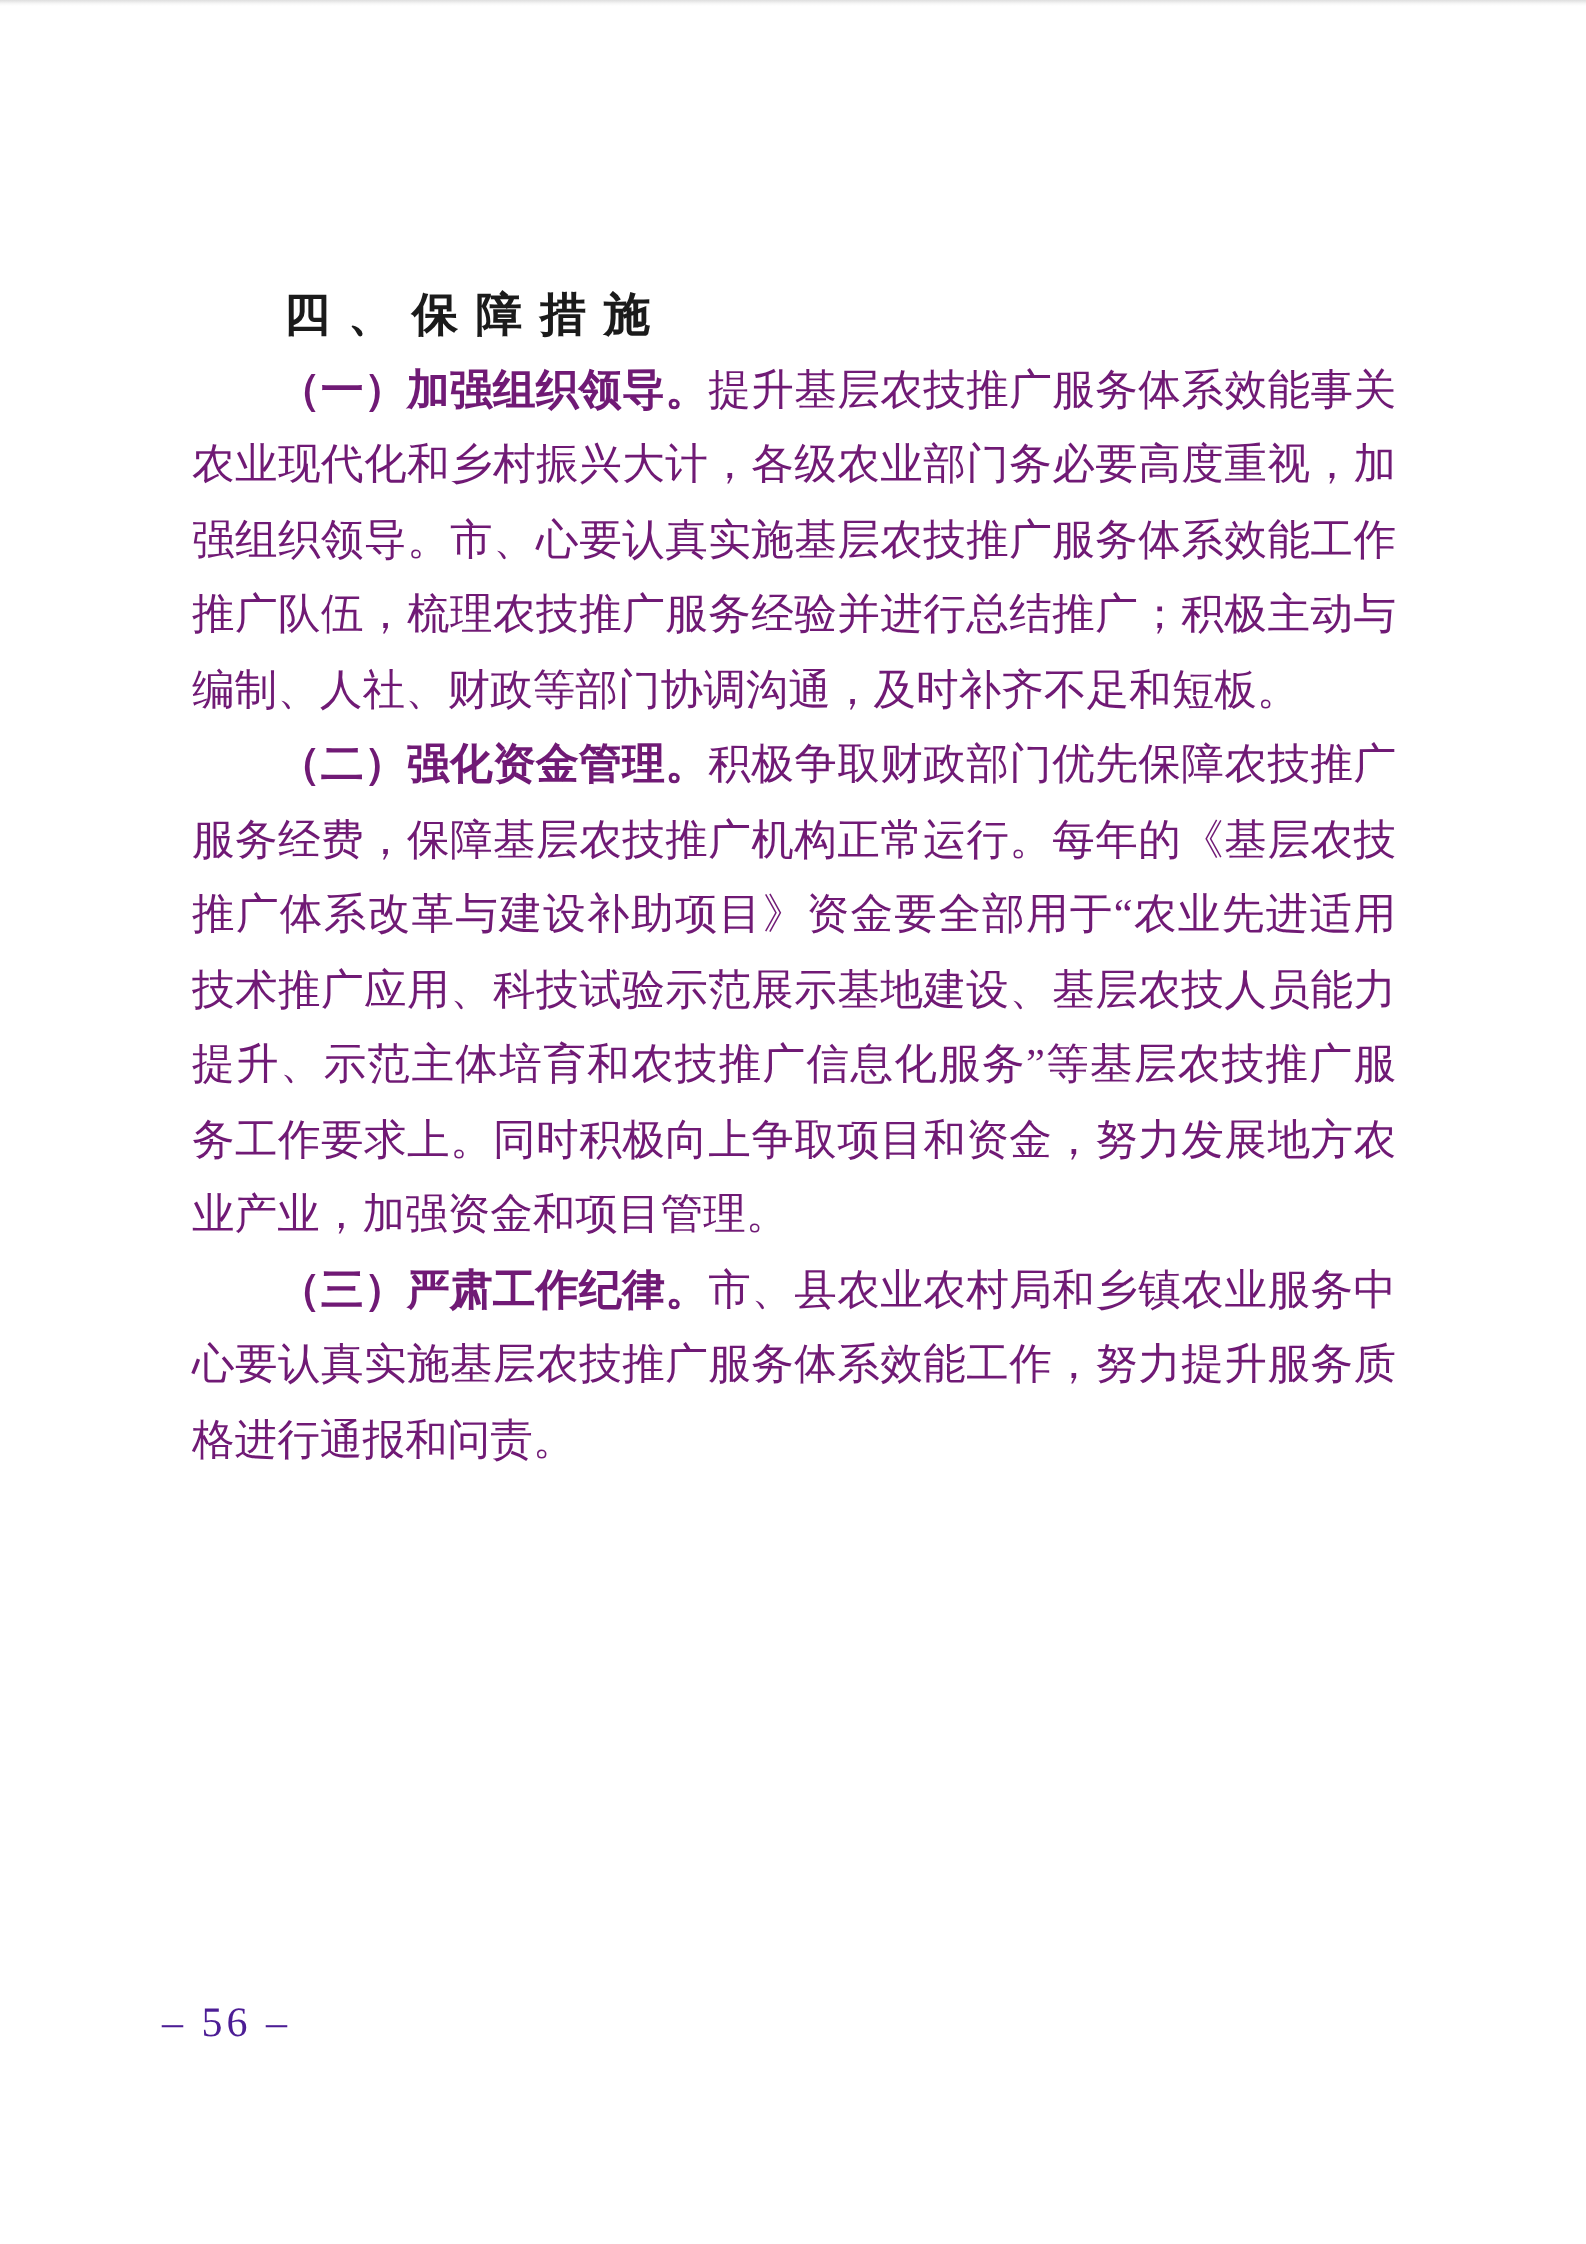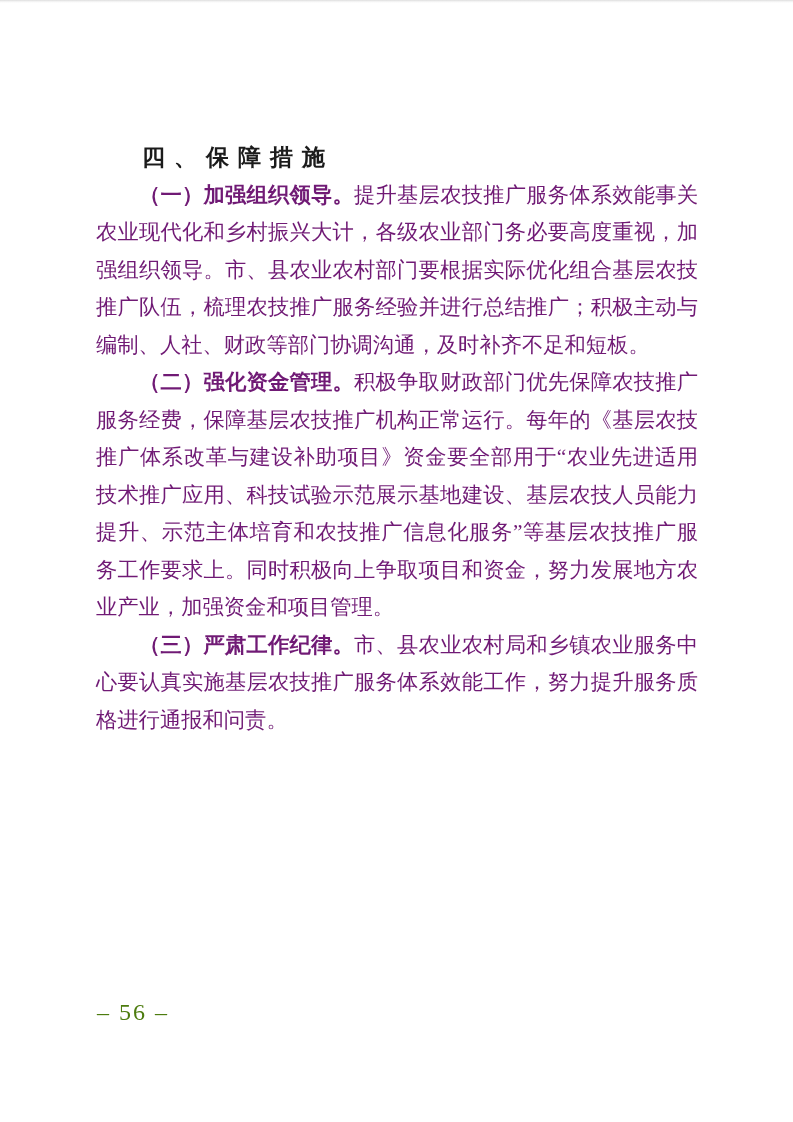--- a/index.html
+++ b/index.html
@@ -56,39 +56,39 @@
     text-align-last: justify;
   }
   .line.indent {
     text-indent: 43px;
   }
   .line b {
     font-weight: 700;
   }
   .page-number {
     position: absolute;
-    left: 97px;
+    left: 81px;
     top: 999px;
-    font-size: 24px;
+    font-size: 21px;
     letter-spacing: 2px;
-    color: #4d7c0f;
+    color: #4c1d95;
     font-family: "Liberation Serif", "DejaVu Serif", serif;
   }
 </style>
 </head>
 <body>
 
 <div class="page">
   <div class="content">
     <div class="heading">四、保障措施</div>
     <div id="document-body">
         <div class="para">
           <div class="line full indent"><b>（一）加强组织领导。</b><span>提升基层农技推广服务体系效能事关</span></div>
           <div class="line full"><span>农业现代化和乡村振兴大计，各级农业部门务必要高度重视，加</span></div>
-          <div class="line full"><span>强组织领导。市、县农业农村部门要根据实际优化组合基层农技</span></div>
+          <div class="line full"><span>强组织领导。市、心要认真实施基层农技推广服务体系效能工作</span></div>
           <div class="line full"><span>推广队伍，梳理农技推广服务经验并进行总结推广；积极主动与</span></div>
           <div class="line"><span>编制、人社、财政等部门协调沟通，及时补齐不足和短板。</span></div>
         </div>
         <div class="para">
           <div class="line full indent"><b>（二）强化资金管理。</b><span>积极争取财政部门优先保障农技推广</span></div>
           <div class="line full"><span>服务经费，保障基层农技推广机构正常运行。每年的《基层农技</span></div>
           <div class="line full"><span>推广体系改革与建设补助项目》资金要全部用于“农业先进适用</span></div>
           <div class="line full"><span>技术推广应用、科技试验示范展示基地建设、基层农技人员能力</span></div>
           <div class="line full"><span>提升、示范主体培育和农技推广信息化服务”等基层农技推广服</span></div>
           <div class="line full"><span>务工作要求上。同时积极向上争取项目和资金，努力发展地方农</span></div>

